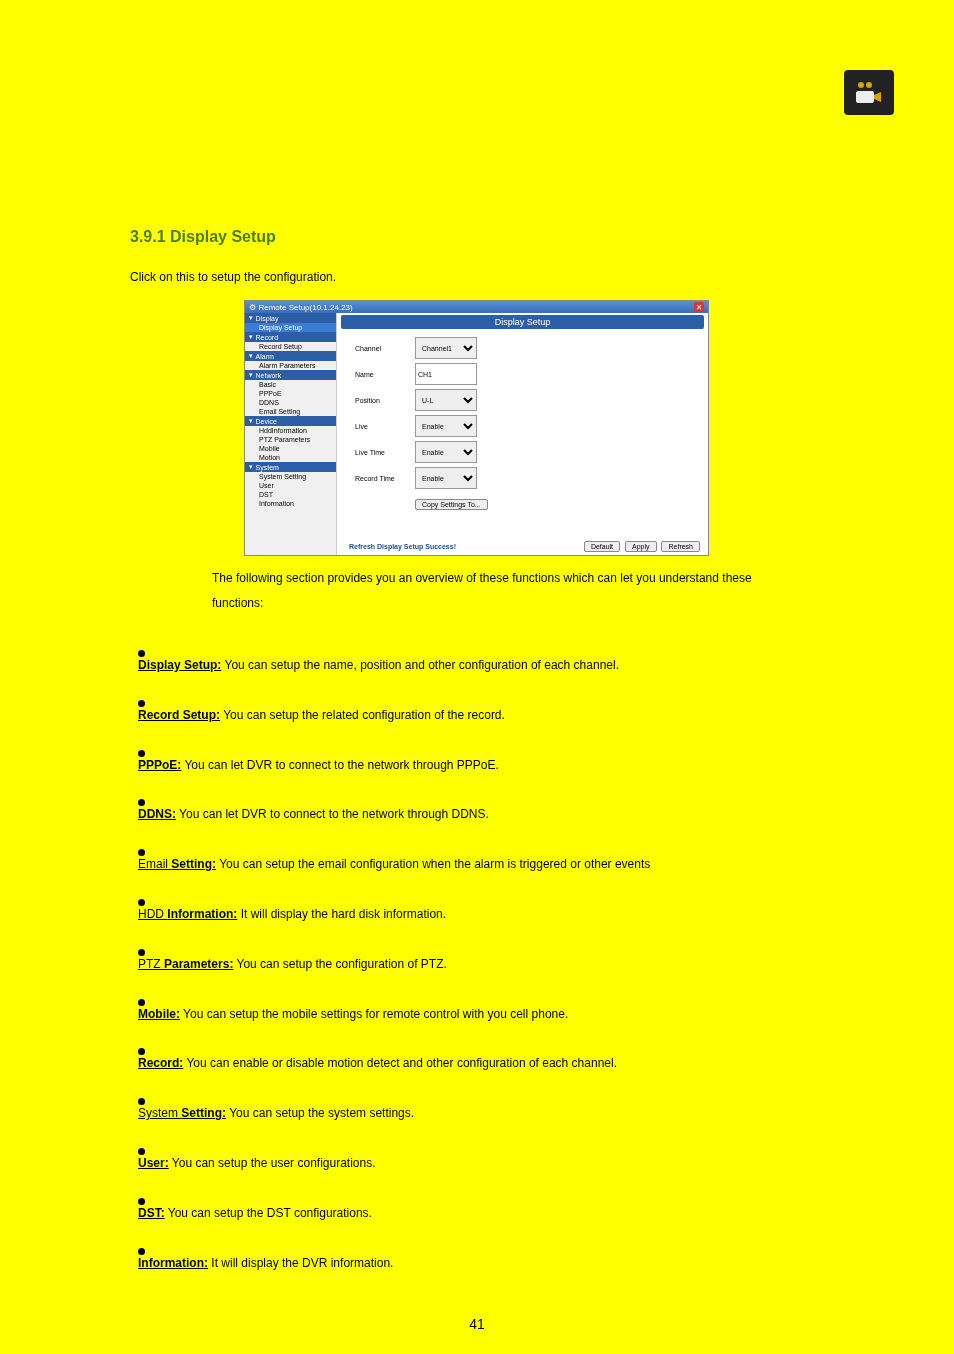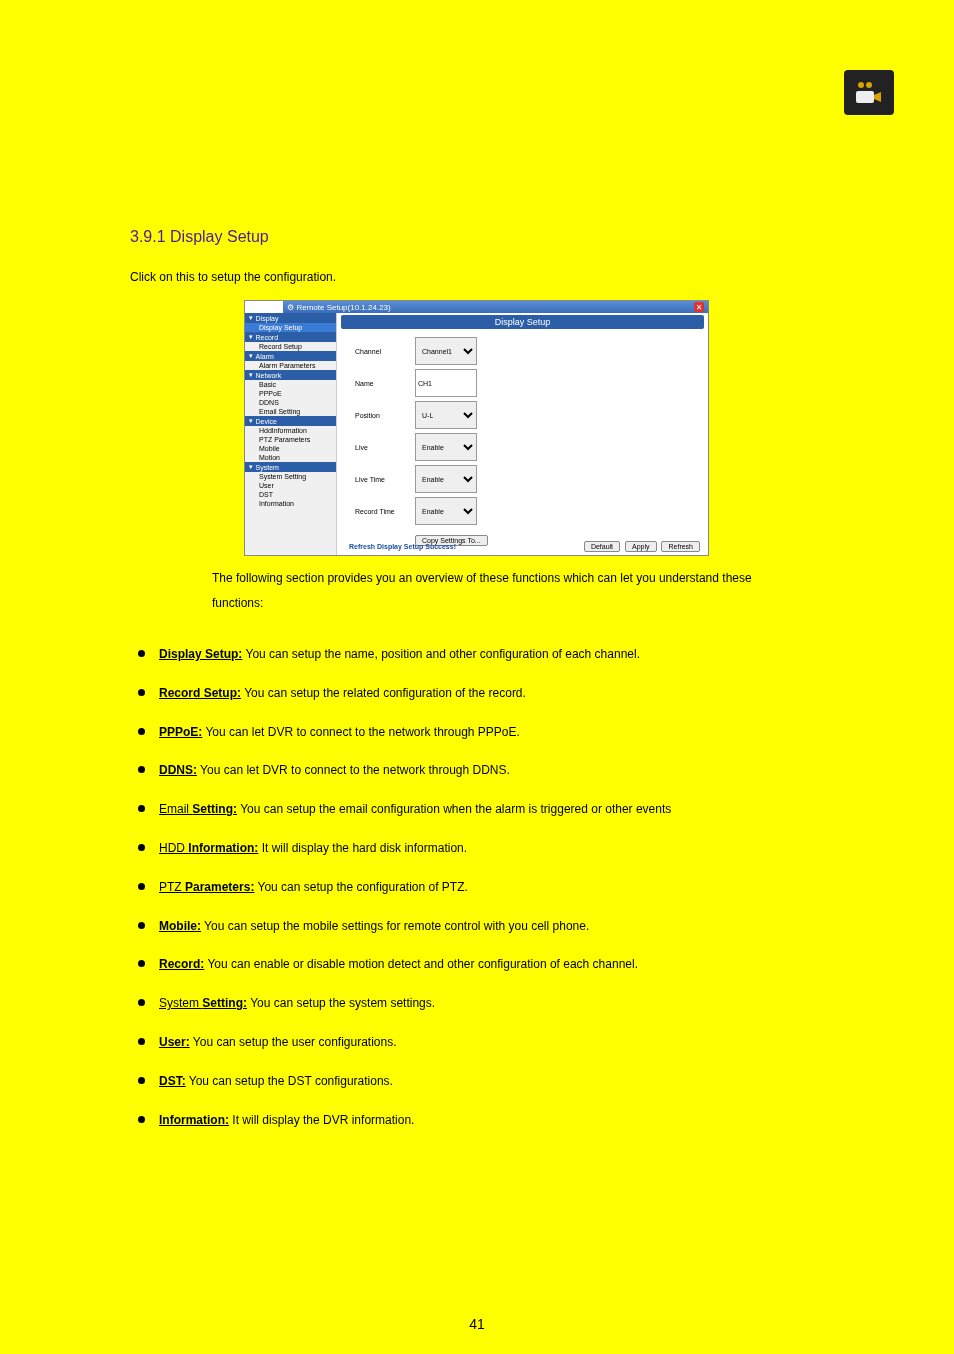--- a/index.html
+++ b/index.html
@@ -22,22 +22,22 @@
     display: flex;
     align-items: center;
     justify-content: center;
   }
   .page-header svg { width: 32px; height: 28px; }
   .section-title {
     position: absolute;
     top: 228px;
     left: 130px;
     font-size: 16px;
-    font-weight: normal;
-    color: #4c1d95;
+    font-weight: bold;
+    color: #4d7c0f;
   }
   .section-desc {
     position: absolute;
     top: 268px;
     left: 130px;
     font-size: 12px;
     line-height: 1.6;
   }
   .window {
     position: absolute;
@@ -50,21 +50,20 @@
     font-size: 8px;
   }
   .window-titlebar {
     height: 12px;
     background: linear-gradient(#5a8ed6, #3a6eb8);
     color: #fff;
     display: flex;
     justify-content: space-between;
     align-items: center;
     padding: 0 4px;
-    margin-left: 38px;
   }
   .window-close {
     width: 10px; height: 10px; background: #d33; color: #fff;
     display: flex; align-items: center; justify-content: center;
     border-radius: 2px; cursor: pointer;
   }
   .window-body { display: flex; height: calc(100% - 12px); }
   .sidebar {
     width: 92px;
     background: #f0f0f0;
@@ -111,21 +110,21 @@
     align-items: center;
     margin: 4px 0 4px 18px;
     font-size: 7px;
   }
   .form-row label { width: 60px; }
   .form-row select, .form-row input[type=text] {
     width: 62px;
     font-size: 7px;
     border: 1px solid #999;
     padding: 0 2px;
-    height: 28px;
+    height: 22px;
   }
   .copy-btn {
     margin: 6px 0 0 78px;
     font-size: 7px;
     padding: 1px 6px;
     border: 1px solid #888;
     background: #eee;
     border-radius: 2px;
     cursor: pointer;
   }
@@ -162,20 +161,21 @@
     top: 646px;
     left: 138px;
     width: 700px;
   }
   .bullets li {
     list-style: none;
     display: flex;
     align-items: flex-start;
     margin-bottom: 22px;
     font-size: 12px;
+    flex-direction: column;
   }
   .bullets li .dot {
     width: 7px; height: 7px; border-radius: 50%;
     background: #000; flex-shrink: 0; margin-top: 4px; margin-right: 14px;
   }
   .bullets li .text { line-height: 1.4; }
   .bullets li .text .u { text-decoration: underline; }
   .bullets li .text .bold { font-weight: bold; }
   .page-num {
     position: absolute;

